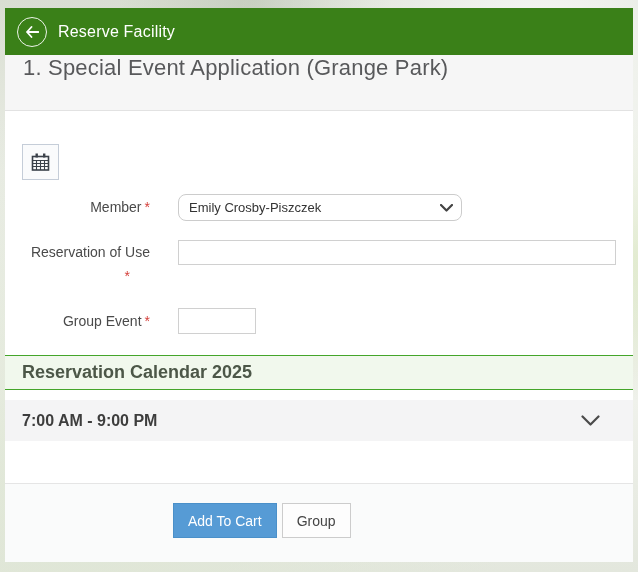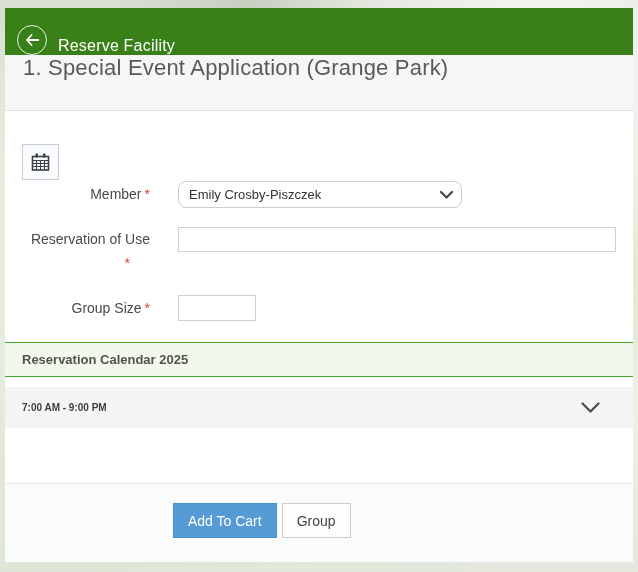--- a/index.html
+++ b/index.html
@@ -13,21 +13,21 @@
       radial-gradient(ellipse at 40% 0%, rgba(186,196,178,.6), transparent 25%),
       linear-gradient(180deg, #d9ded2, #e9ece4 30%, #eff1eb 70%, #e3e7dd);
   }
   .panel {
     position:absolute; left:5px; top:8px; width:628px; height:554px;
     background:#ffffff; display:flex; flex-direction:column;
   }
   
   .topbar {
     height:47px; flex:0 0 47px; background:#3a8018;
-    display:flex; align-items:flex-end; padding:0 0 0 12px; gap:11px;
+    display:flex; align-items:center; padding:0 0 0 12px; gap:11px;
   }
   .back-btn {
     width:30px; height:30px; border-radius:50%; flex:0 0 30px;
     border:1px solid rgba(255,255,255,.9); background:transparent;
     display:flex; align-items:center; justify-content:center; padding:0; cursor:pointer;
   }
   .topbar-title { color:#ffffff; font-size:16px; letter-spacing:.2px; }
   
   .title-bar {
     height:56px; flex:0 0 56px; background:#f6f6f6; border-bottom:1px solid #e2e2e2;
@@ -36,21 +36,21 @@
   .title-bar h1 { margin:0; font-size:22px; font-weight:400; color:#58595b; letter-spacing:.2px; }
   
   .date-row { display:flex; align-items:center; gap:14px; margin:33px 0 0 17px; }
   .cal-btn {
     width:37px; height:36px; box-sizing:border-box; border:1px solid #c5cdd8; background:#fafbfc;
     display:flex; align-items:center; justify-content:center; padding:0; cursor:pointer;
   }
   .date-text { font-size:17px; font-weight:700; color:#3b3b3b; }
   
   .form-row { display:flex; align-items:flex-start; }
-  .row-member { margin-top:1px; }
+  .row-member { margin-top:14px; }
   .row-desc { margin-top:19px; }
   .row-group { margin-top:24px; }
   .form-label { width:145px; text-align:right; font-size:14px; color:#4a4a4a; }
   .row-member .form-label { line-height:27px; }
   .row-desc  .form-label { line-height:25px; }
   .row-group .form-label { line-height:26px; }
   .req { color:#d43f3a; margin-left:3px; }
   .form-label.stack .req { display:block; line-height:16px; margin-top:3px; padding-right:20px; }
   .select-wrap { position:relative; width:284px; height:27px; margin-left:28px; }
   .select-wrap select {
@@ -66,29 +66,29 @@
     font-family:"Liberation Sans", sans-serif; font-size:13px; color:#333;
     margin-left:28px; padding:0 8px;
   }
   .input-desc { width:438px; height:25px; }
   .input-group { width:78px; height:26px; }
   
   .section-head {
     margin-top:21px; height:35px; box-sizing:border-box; background:#f1f8ed;
     border-top:1px solid #44a52a; border-bottom:1px solid #44a52a;
     display:flex; align-items:center; padding:0 17px;
-    font-size:13px; font-weight:700; color:#4c5748;
+    font-size:18px; font-weight:700; color:#4c5748;
   }
   
   .accordion {
     margin-top:10px; height:41px; background:#f4f4f5; cursor:pointer;
     display:flex; align-items:center; justify-content:space-between;
     padding:0 33px 0 17px;
   }
-  .accordion .slot-label { font-size:10px; font-weight:700; color:#3d3d3d; }
+  .accordion .slot-label { font-size:16px; font-weight:700; color:#3d3d3d; }
   
   .footer {
     margin-top:auto; height:79px; flex:0 0 79px; box-sizing:border-box;
     background:#fafbfb; border-top:1px solid #e5e5e5;
     display:flex; align-items:flex-start; padding:19px 0 0 168px; gap:5px;
   }
   .btn { height:35px; box-sizing:border-box; font-family:"Liberation Sans", sans-serif; font-size:14px; padding:0 14px; cursor:pointer; }
   .btn-primary { background:#569bd5; border:1px solid #4a90c9; color:#ffffff; }
   .btn-default { background:#fdfdfd; border:1px solid #cccccc; color:#444444; }
 </style>
@@ -138,21 +138,21 @@
       </span>
     </div>
   </div>
 
   <div class="form-row row-desc">
     <label class="form-label stack"><span>Reservation of Use</span><span class="req">*</span></label>
     <input class="input-text input-desc" type="text" value="" style="">
   </div>
 
   <div class="form-row row-group">
-    <label class="form-label"><span>Group Size</span><span class="req">*</span></label>
+    <label class="form-label"><span>Group Event</span><span class="req">*</span></label>
     <input class="input-text input-group" type="text" value="" style="">
   </div>
 
   <div class="section-head">
     <span>Reservation Calendar 2025</span>
   </div>
 
   <div class="accordion">
     <span class="slot-label">7:00 AM - 9:00 PM</span>
     <span style="line-height:0;">

